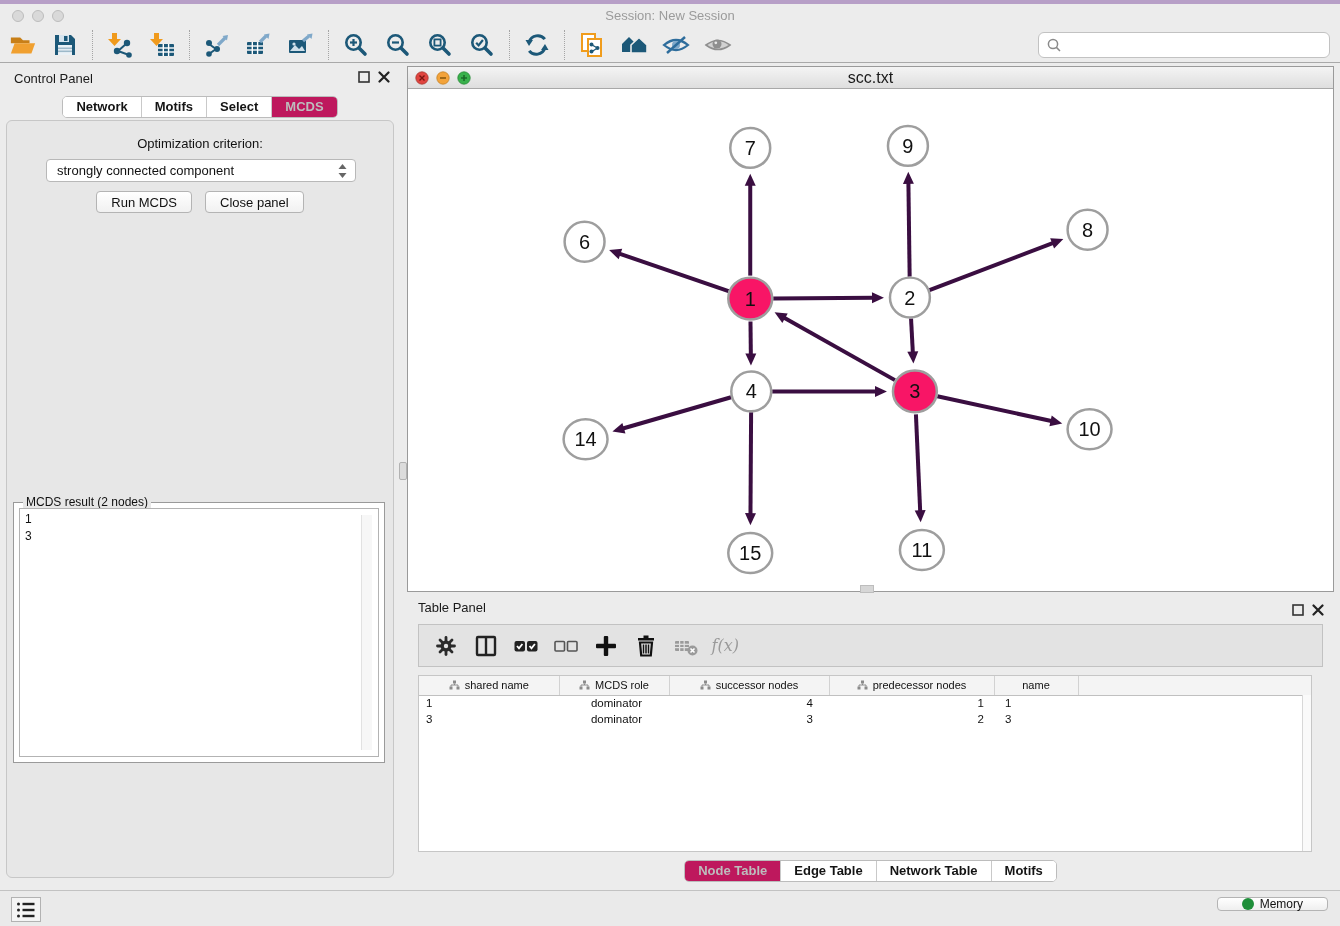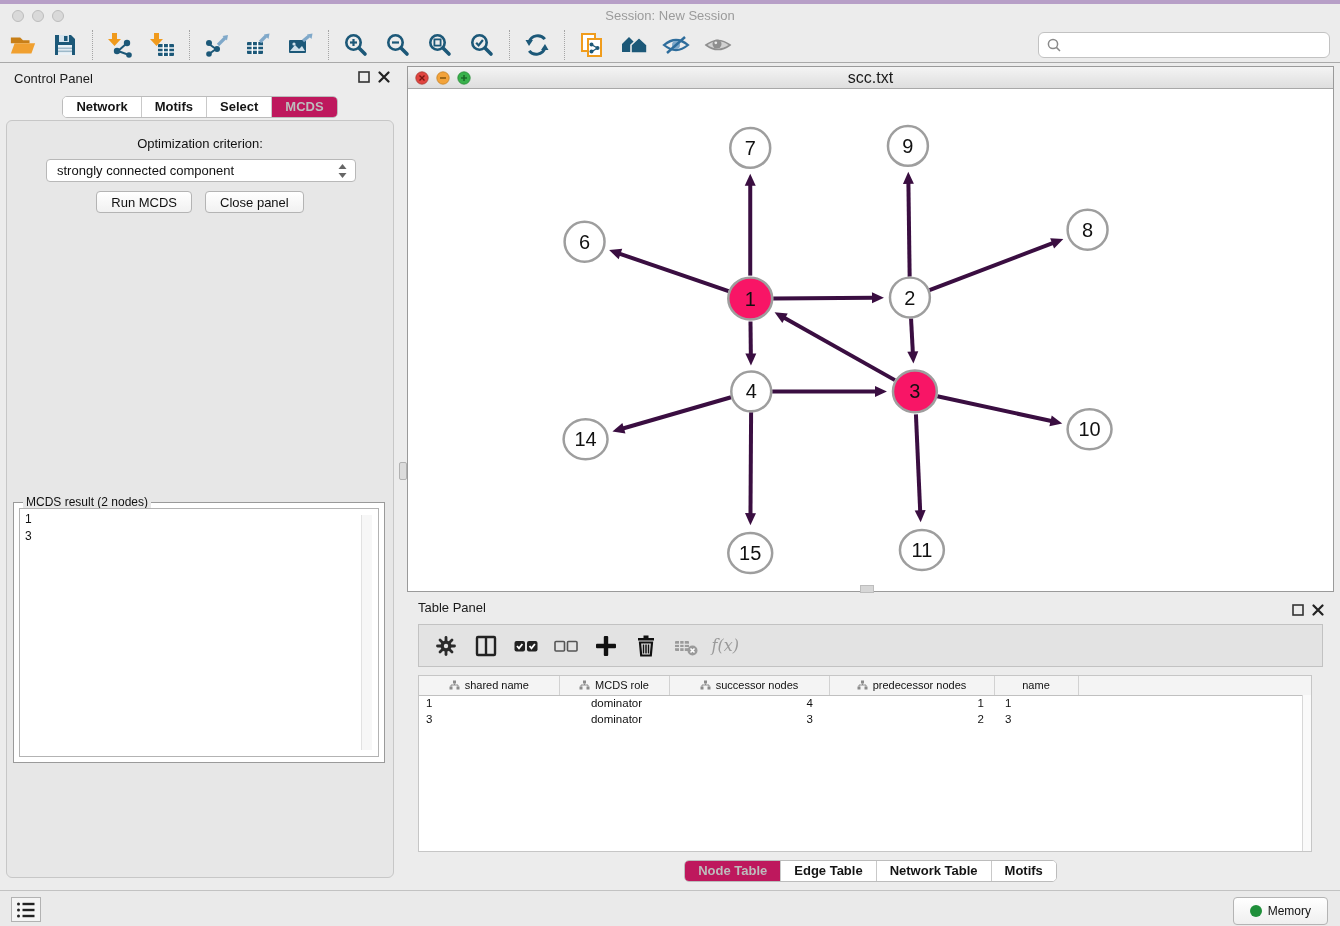--- a/index.html
+++ b/index.html
@@ -93,23 +93,23 @@
   td.a-l3 { padding-left:11px; text-align:left; }
   .tp-scroll { position:absolute; right:0; top:19px; bottom:0; width:9px; background:#fafafa;
                border-left:1px solid #d8d8d8; }
   .tp-tabs { position:absolute; top:264px; left:0; width:100%; text-align:center; }
 
   
   .statusbar { position:absolute; left:0; right:0; bottom:0; height:36px; background:#eaeaea;
                border-top:1px solid #c2c2c2; }
   .list-btn { position:absolute; left:11px; top:6px; width:30px; height:25px; background:#f4f4f4;
               border:1px solid #b2b2b2; display:flex; align-items:center; justify-content:center; }
-  .memory-btn { position:absolute; right:12px; top:6px; height:28px; background:linear-gradient(#ffffff,#efefef);
+  .memory-btn { position:absolute; right:12px; top:6px; height:14px; background:linear-gradient(#ffffff,#efefef);
                 border:1px solid #b4b4b4; border-radius:4px; display:flex; align-items:center; gap:6px;
-                padding:0 16px; font-size:12px; color:#111; font-family:"Liberation Sans",sans-serif; }
+                padding:0 24px; font-size:12px; color:#111; font-family:"Liberation Sans",sans-serif; }
   .memory-dot { width:12px; height:12px; border-radius:50%; background:#1f8f3a; }
 </style>
 </head>
 <body>
 
 <div class="app">
   <div class="purple-strip"></div>
 
   <div class="titlebar">
     <div class="traffic">

